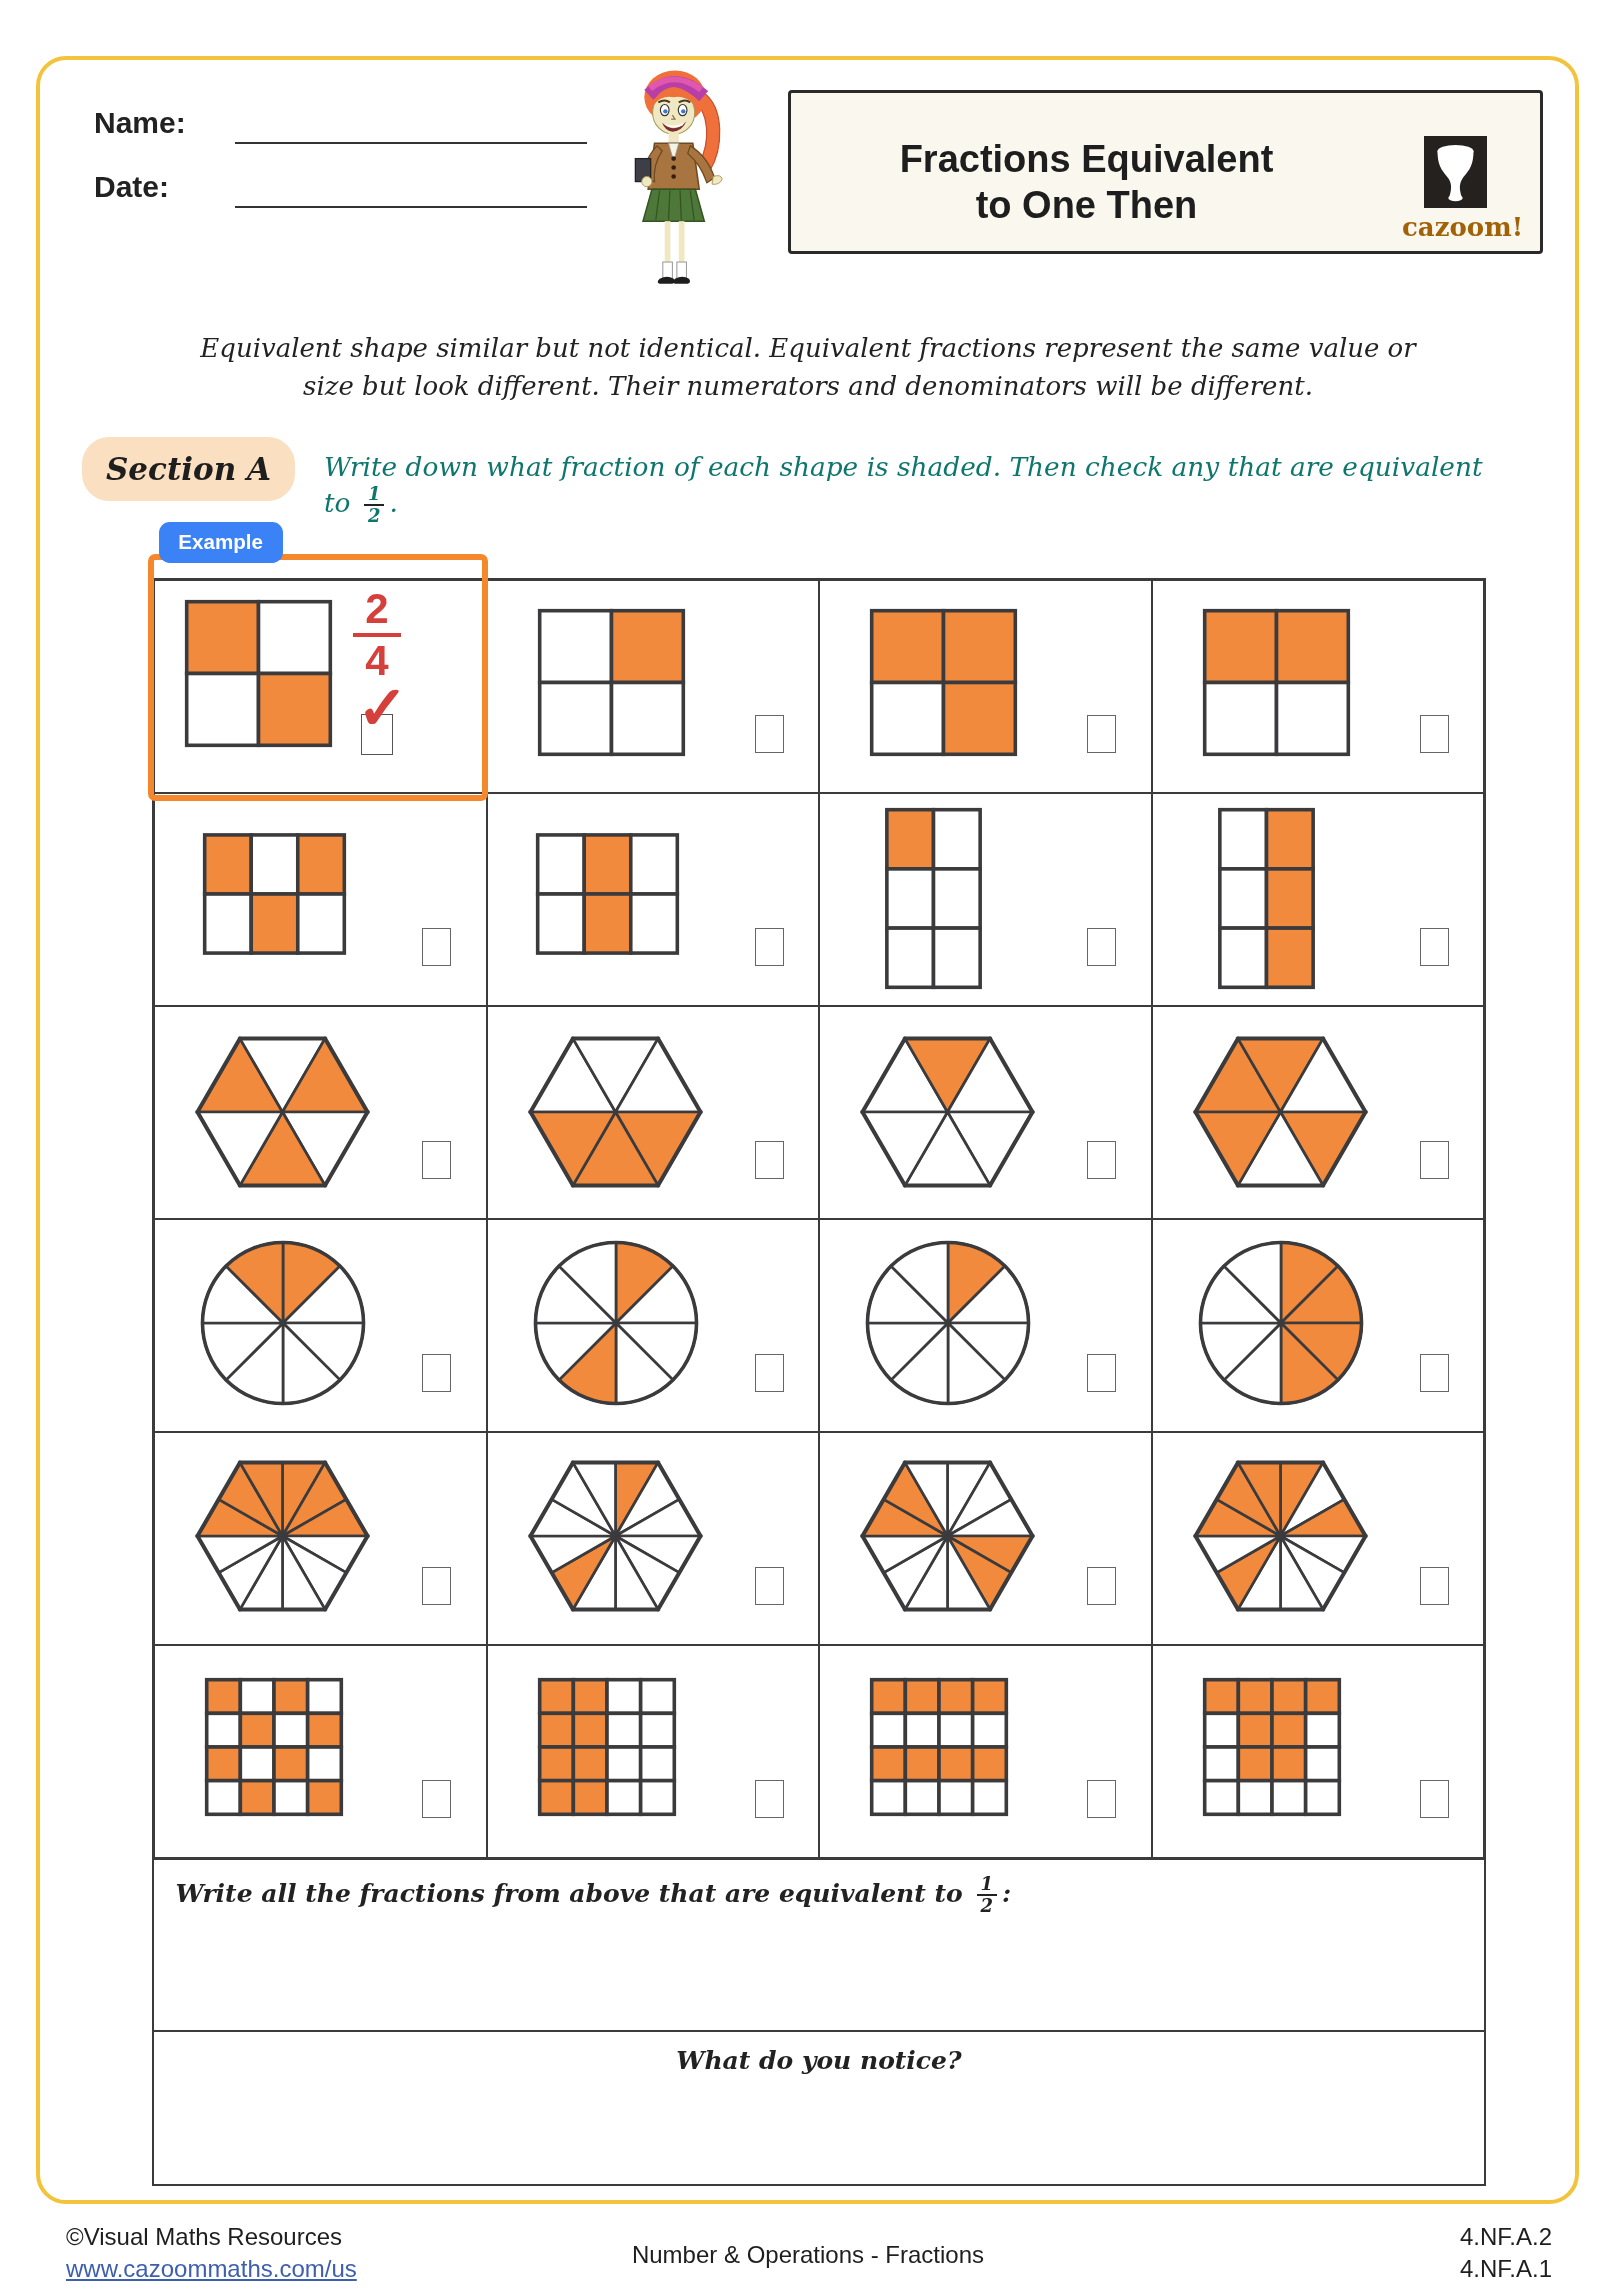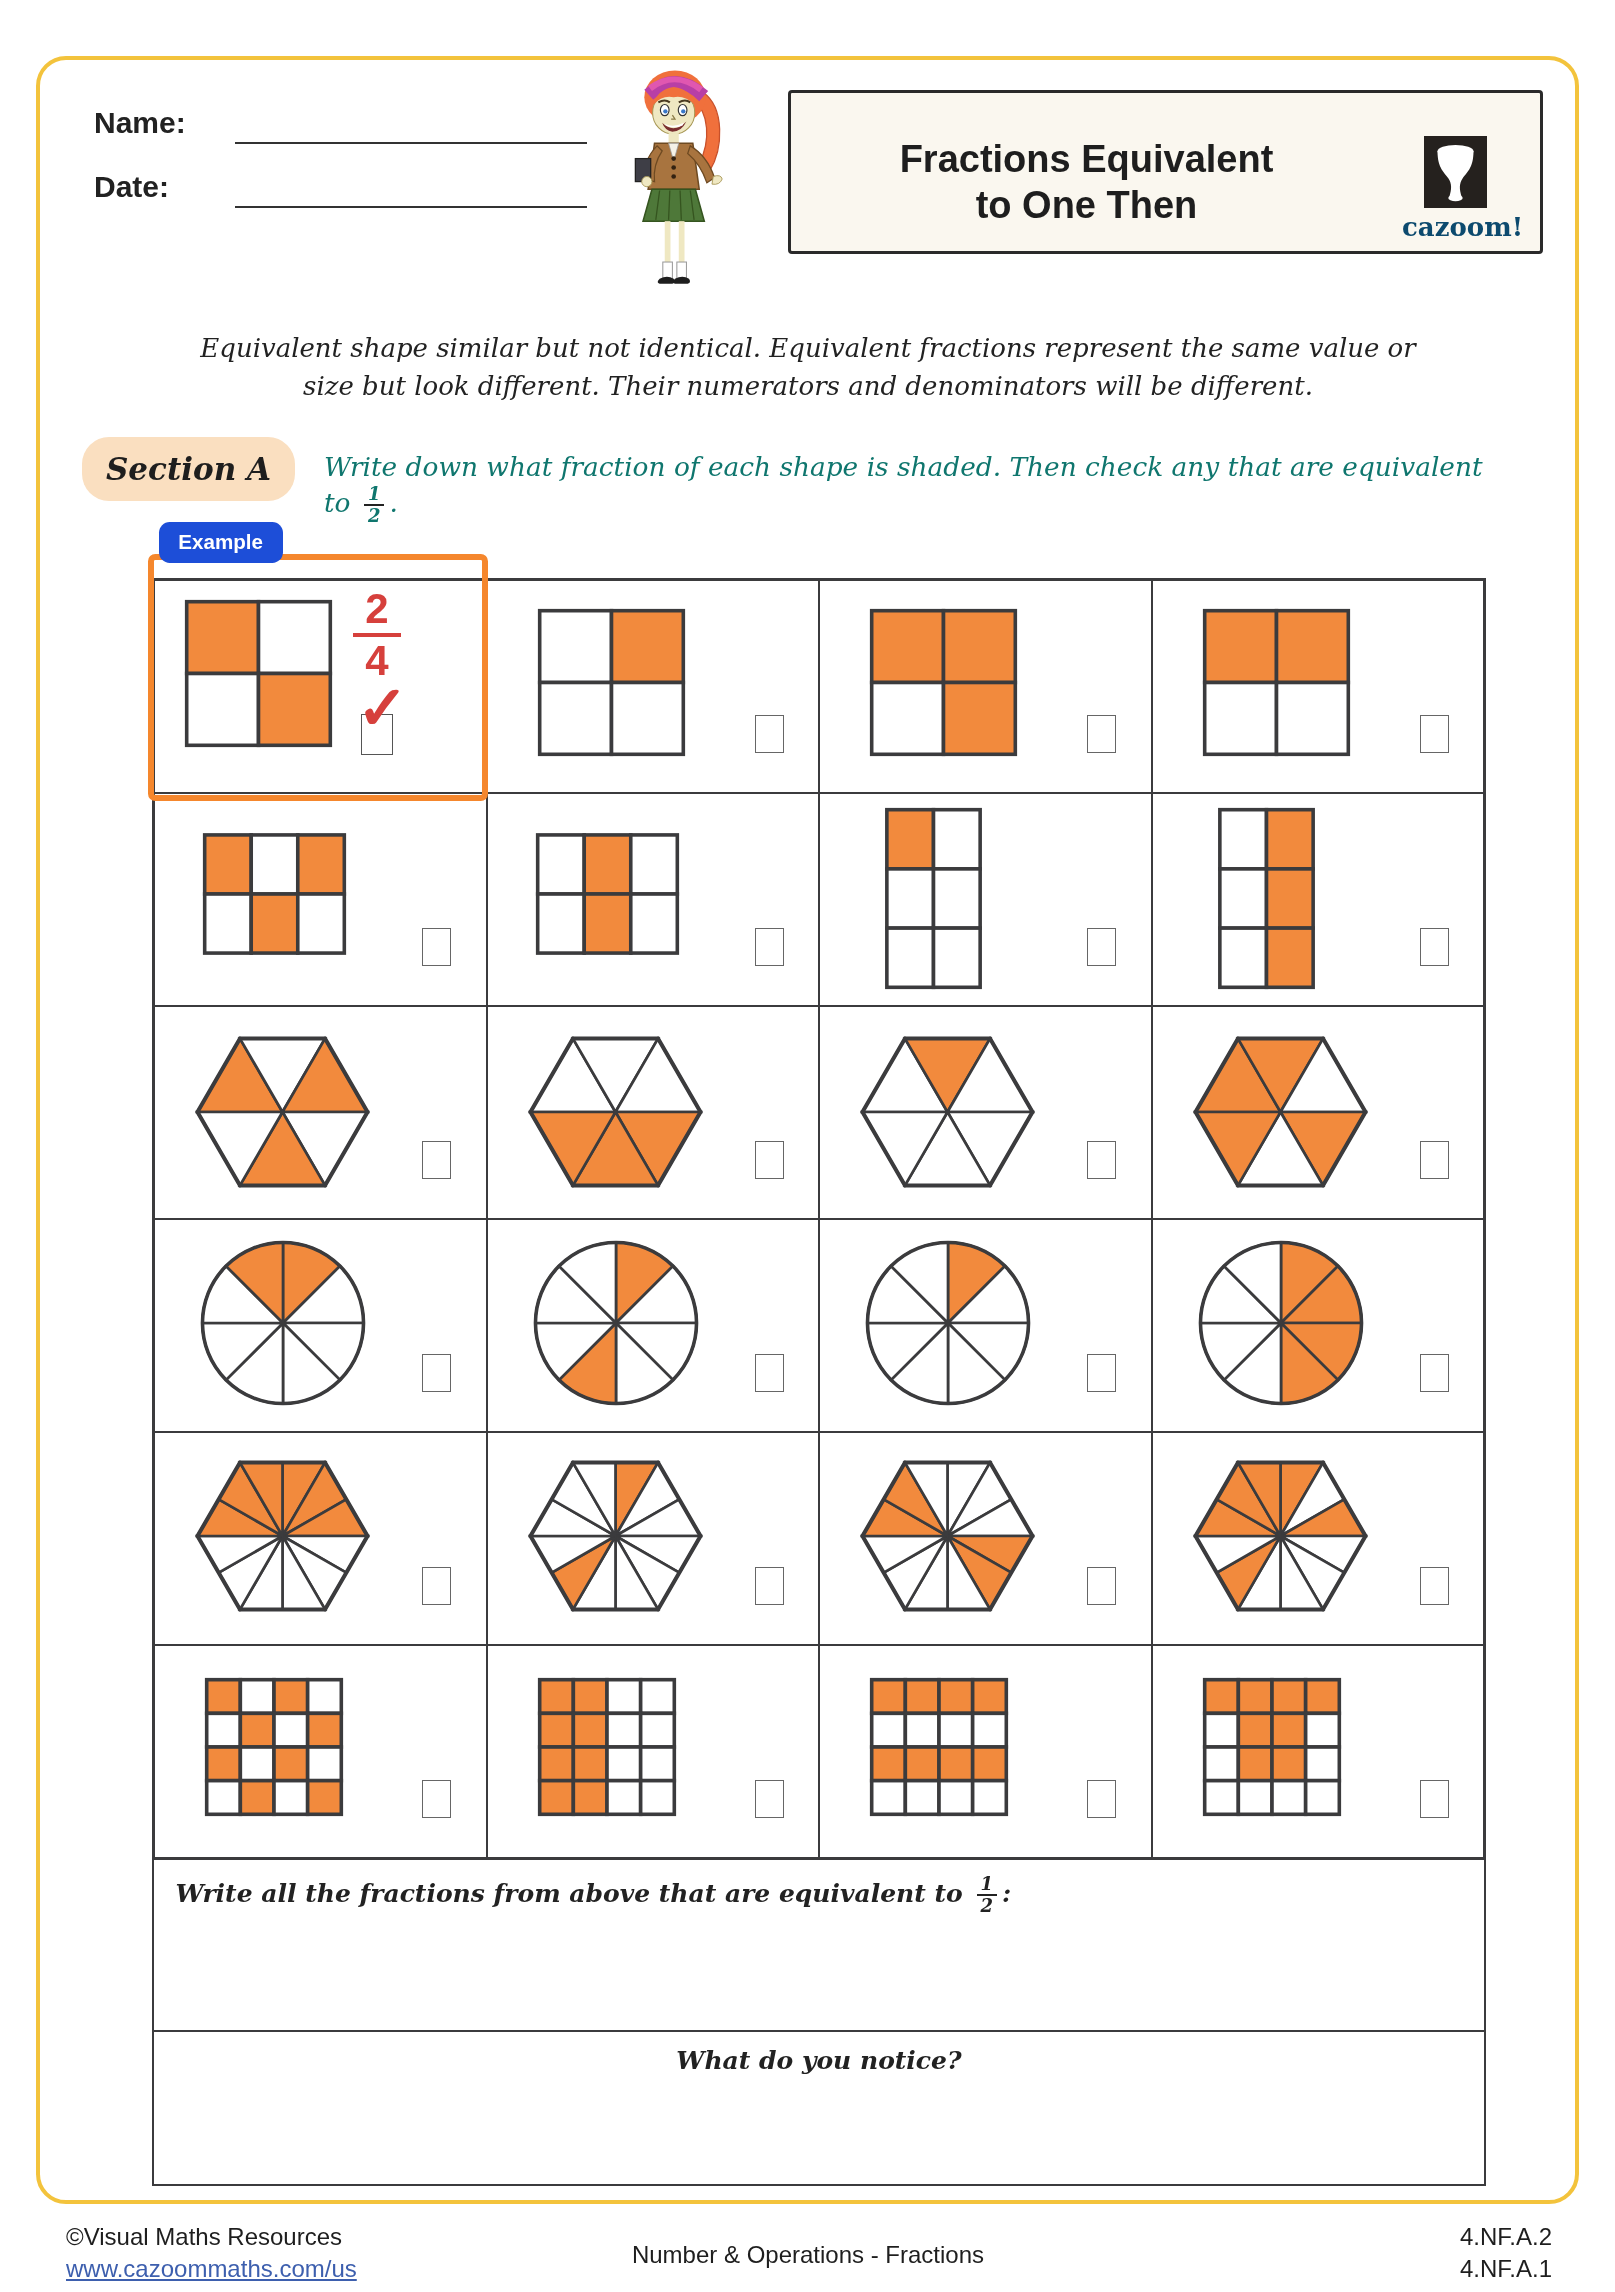--- a/index.html
+++ b/index.html
@@ -7,21 +7,21 @@
 
   .frame{position:absolute;left:36px;top:56px;width:1535px;height:2140px;border:4.5px solid #F3C33C;border-radius:30px;background:#fff;}
 
   
   .hdr-label{position:absolute;font-weight:bold;font-size:30px;color:#222;}
   .write-line{position:absolute;border-bottom:2.7px solid #333;height:0;}
   .titlebox{position:absolute;left:788px;top:90px;width:755px;height:164px;border:3.6px solid #2A2A2A;border-radius:4px;background:#FAF7EF;box-sizing:border-box;}
   .titletext{position:absolute;left:27px;top:43px;width:537px;text-align:center;font-weight:bold;font-size:38px;line-height:1.22;color:#1E1E1E;}
   .logo{position:absolute;left:611px;top:43px;width:107px;text-align:center;}
   .logo-mark{width:63px;height:72px;margin:0 auto;background:#25211E;position:relative;}
-  .logo-text{font-family:"DejaVu Serif",serif;font-weight:bold;font-size:26px;color:#0c4a6e;margin-top:3.6px;letter-spacing:0px;text-align:center;}
+  .logo-text{font-family:"DejaVu Serif",serif;font-weight:bold;font-size:26px;color:#a16207;margin-top:3.6px;letter-spacing:0px;text-align:center;}
 
   .girl{position:absolute;left:598px;top:59px;width:159px;height:249px;}
 
   .intro{position:absolute;left:172px;top:330px;width:1272px;text-align:center;font-family:"DejaVu Serif",serif;font-style:italic;font-size:26px;line-height:1.45;color:#222;}
 
   .section-pill{position:absolute;left:82px;top:437px;width:213px;height:64px;background:#FADFC0;border-radius:27px;text-align:center;line-height:64px;font-family:"DejaVu Serif",serif;font-style:italic;font-weight:bold;font-size:31px;color:#1E1E1E;}
   .section-instr{position:absolute;left:324px;top:450px;width:1164px;font-family:"DejaVu Serif",serif;font-style:italic;font-size:26.4px;color:#0f766e;line-height:1.3;}
 
   .frac{display:inline-flex;flex-direction:column;align-items:center;vertical-align:middle;margin:0 5.4px;font-weight:bold;font-size:18px;line-height:1.1;}
   .frac .fden{border-top:2.2px solid #222;padding:0 3.6px;}
@@ -30,21 +30,21 @@
   
   .worksheet-table{position:absolute;left:152px;top:578px;width:1334px;border:2.7px solid #3B3B3D;background:#fff;box-sizing:border-box;}
   .shape-grid{display:grid;grid-template-columns:repeat(4,1fr);grid-auto-rows:213px;}
   .fcell{position:relative;border:1.3px solid #3B3B3D;box-sizing:border-box;overflow:visible;}
   .shape{position:absolute;}
   .shape svg{display:block;}
   .checkbox{position:absolute;left:267px;top:134px;width:29px;height:38px;border:1.8px solid #666;background:#fff;box-sizing:border-box;}
 
   
   .example-frame{position:absolute;left:-7.2px;top:-27px;width:340px;height:247px;border:6.3px solid #F5872D;border-radius:7.2px;z-index:5;pointer-events:none;box-sizing:border-box;}
-  .example-tab{position:absolute;left:3.6px;top:-59px;height:41px;padding:0 19.7px;background:#1d4ed8;border-radius:10.7px;color:#fff;font-weight:bold;font-size:20.6px;line-height:39px;z-index:6;}
+  .example-tab{position:absolute;left:3.6px;top:-59px;height:41px;padding:0 19.7px;background:#3b82f6;border-radius:10.7px;color:#fff;font-weight:bold;font-size:20.6px;line-height:39px;z-index:6;}
   .ex-frac{position:absolute;left:190px;top:7.2px;width:64px;text-align:center;color:#D6403C;z-index:7;}
   .ex-frac .n{font-weight:bold;font-size:42px;line-height:1.0;}
   .ex-bar{width:48px;height:4.5px;background:#D6403C;margin:2.7px auto;}
   .ex-checkbox{position:absolute;left:206px;top:133px;width:32px;height:41px;border:1.8px solid #555;background:#fff;box-sizing:border-box;z-index:6;}
   .ex-check{position:absolute;left:202px;top:97px;font-size:61px;font-weight:bold;color:#D6403C;z-index:8;line-height:1;}
 
   .write-row,.notice-row{border-top:2.7px solid #3B3B3D;position:relative;box-sizing:border-box;padding:14.3px 21.5px 0 21.5px;}
   .write-row{height:172px;}
   .notice-row{height:154px;text-align:center;}
   .prompt{font-family:"DejaVu Serif",serif;font-style:italic;font-weight:bold;font-size:25px;color:#222;margin-top:44px;}

